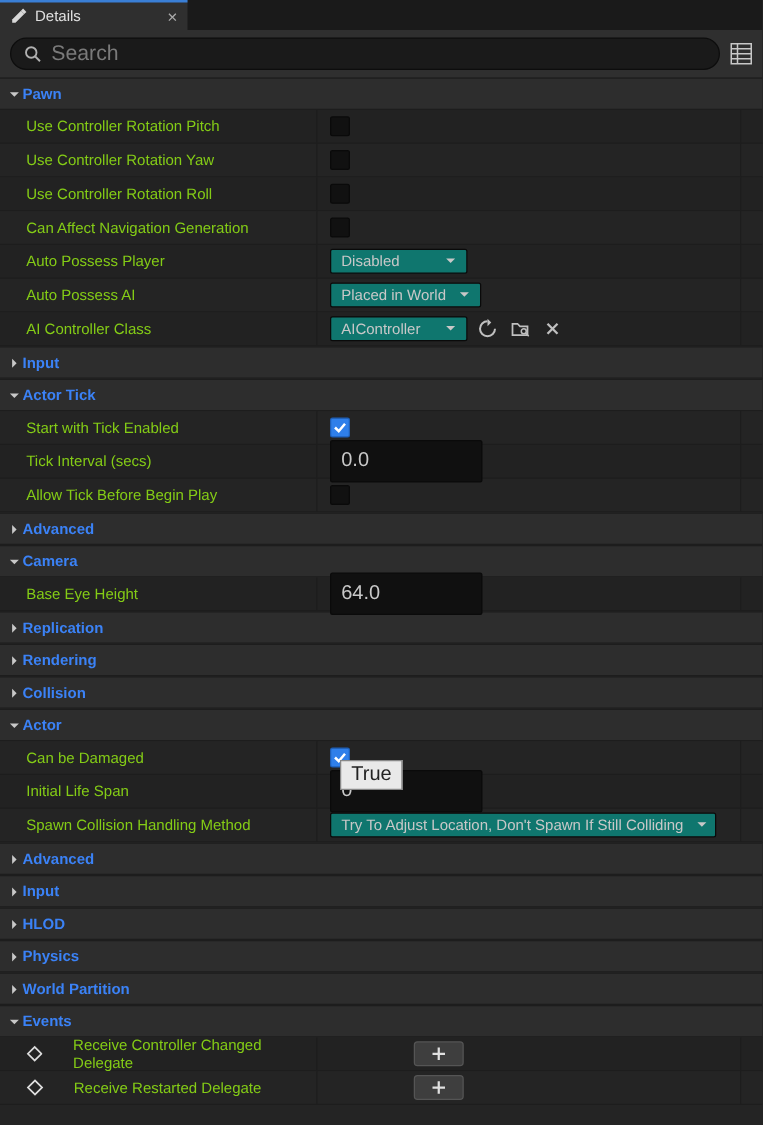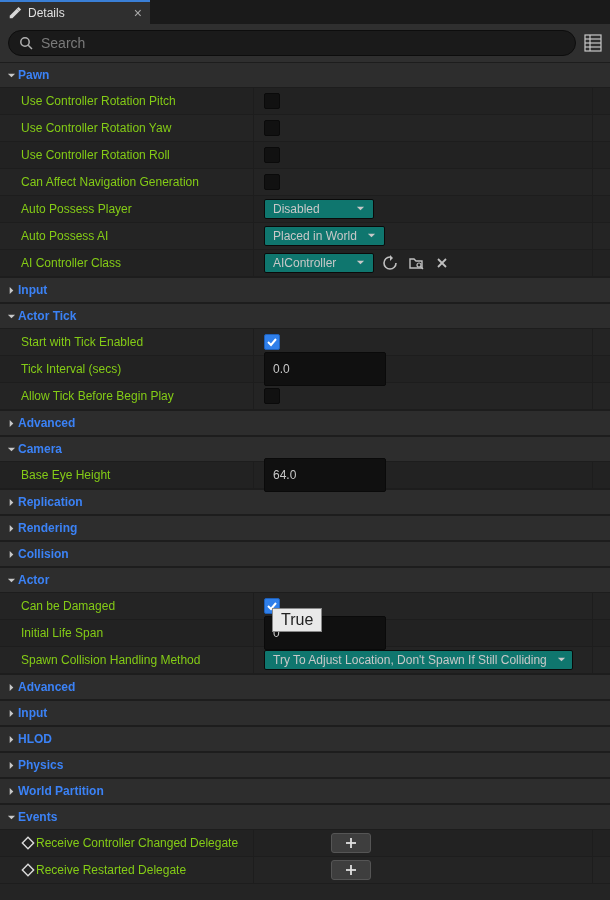--- a/index.html
+++ b/index.html
@@ -38,21 +38,21 @@
       background: #1a1a1a;
       border: 1px solid #0d0d0d;
       border-radius: 14px;
       height: 26px;
       padding: 0 10px;
       gap: 8px;
     }
     .search-box svg { flex: none; }
     .search-box input {
       flex: 1; background: transparent; border: none; outline: none;
-      color: #c8c8c8; font-size: 14px;
+      color: #c8c8c8; font-size: 17px;
     }
     .search-box input::placeholder { color: #7a7a7a; }
     .grid-icon { width:18px; height:18px; flex:none; cursor:pointer; }
 
     
     .cat {
       display:flex; align-items:center;
       height: 26px;
       background: #2d2d2d;
       border-top: 1px solid #1d1d1d;
@@ -71,21 +71,21 @@
       border-bottom: 1px solid #1d1d1d;
     }
     .prop:nth-child(2n){ background:#222222;}
     .prop-label {
       width: 254px; flex:none;
       padding-left: 21px;
       color: #84cc16;
       display:flex; align-items:center; height:100%;
       border-right: 1px solid #1d1d1d;
     }
-    .prop-label.event { padding-left: 21px; gap:1px; }
+    .prop-label.event { padding-left: 21px; gap:24px; }
     .prop-value {
       flex:1; display:flex; align-items:center; padding: 0 10px; gap:6px;
       position: relative;
     }
     .prop-right-gutter { width: 18px; flex:none; border-left:1px solid #1d1d1d; height:100%; }
 
     
     .checkbox {
       width:16px; height:16px;
       background:#111;
@@ -97,21 +97,21 @@
     .checkbox.checked { background:#2f7fea; border-color:#1e5fb8; }
     .checkbox.checked svg path { stroke:#fff; }
 
     
     .numinput {
       width: 122px; height: 32px;
       background: #101010;
       border: 1px solid #0a0a0a;
       border-radius: 2px;
       color: #c8c8c8;
-      padding: 16px 8px; font-size: 12px;
+      padding: 16px 8px; font-size: 16px;
       outline:none;
     }
 
     
     .dropdown {
       height: 20px;
       background: #0f766e;
       border: 1px solid #0a0a0a;
       border-radius: 2px;
       display:flex; align-items:center; justify-content:space-between;

